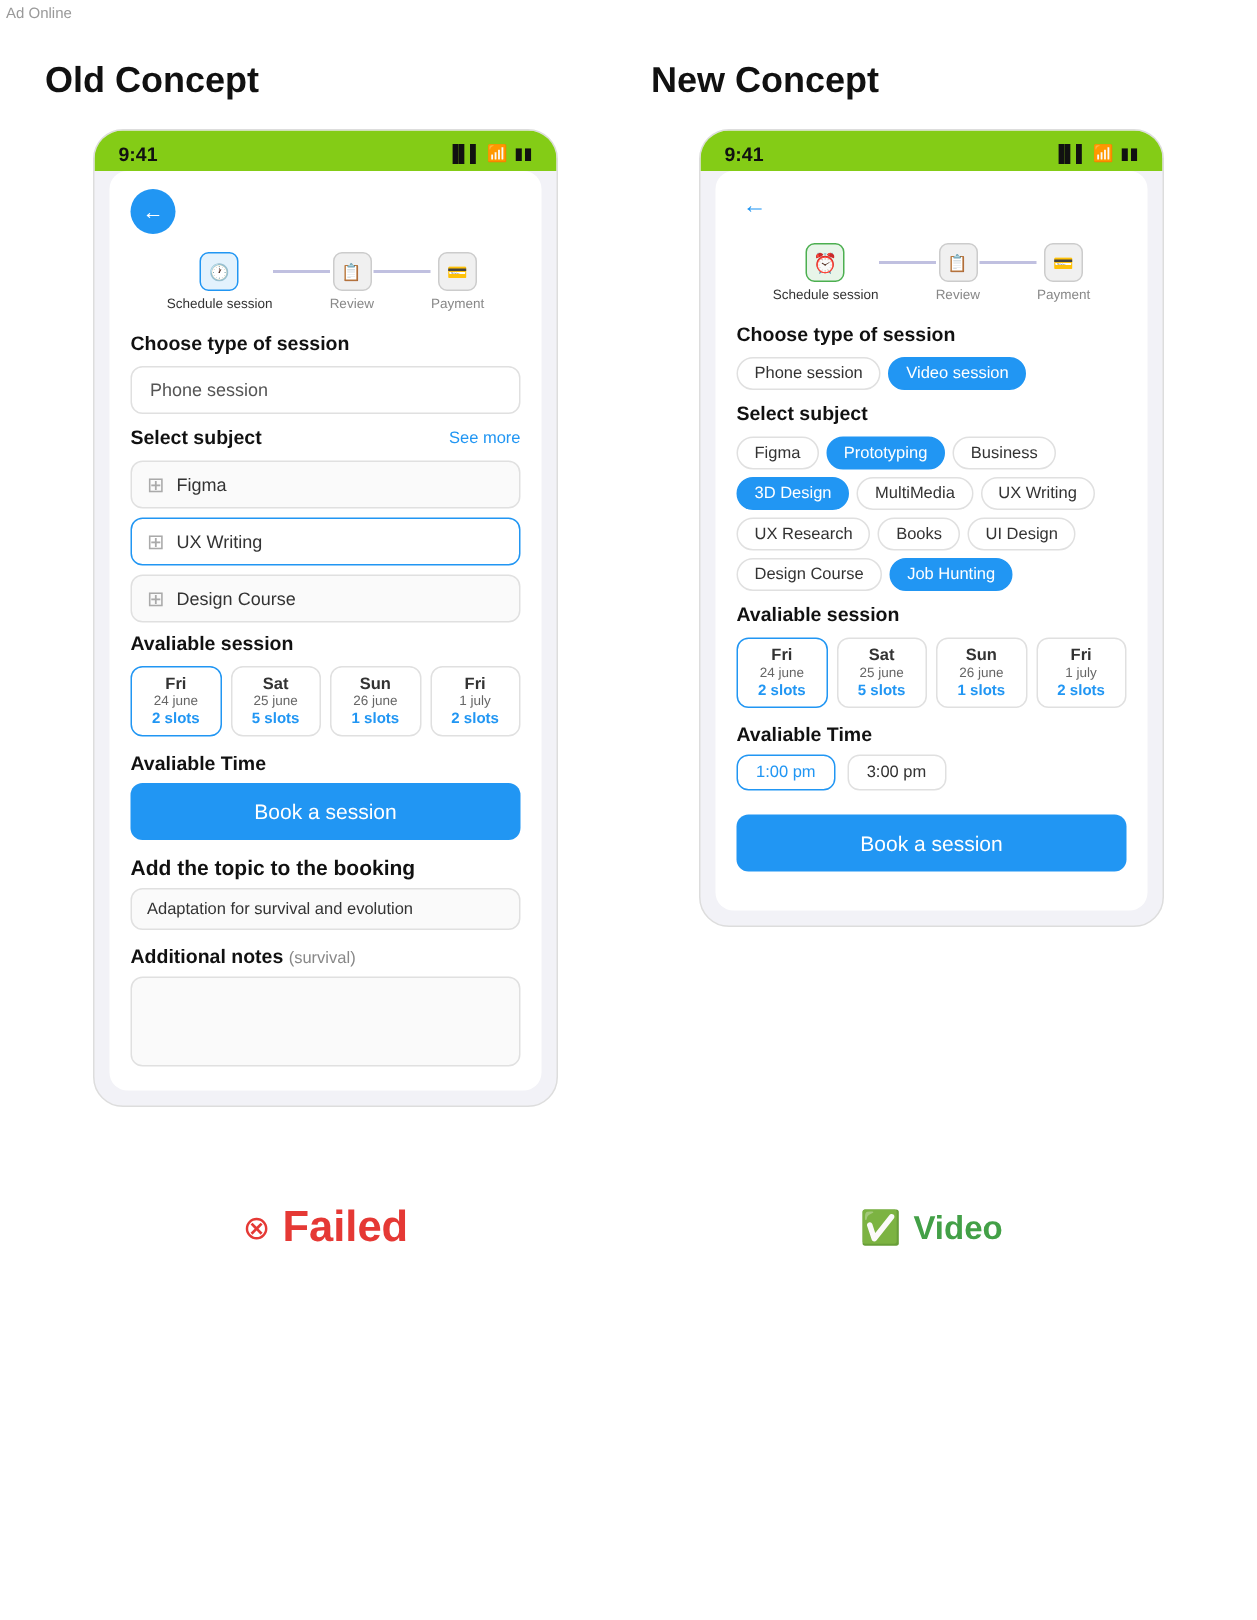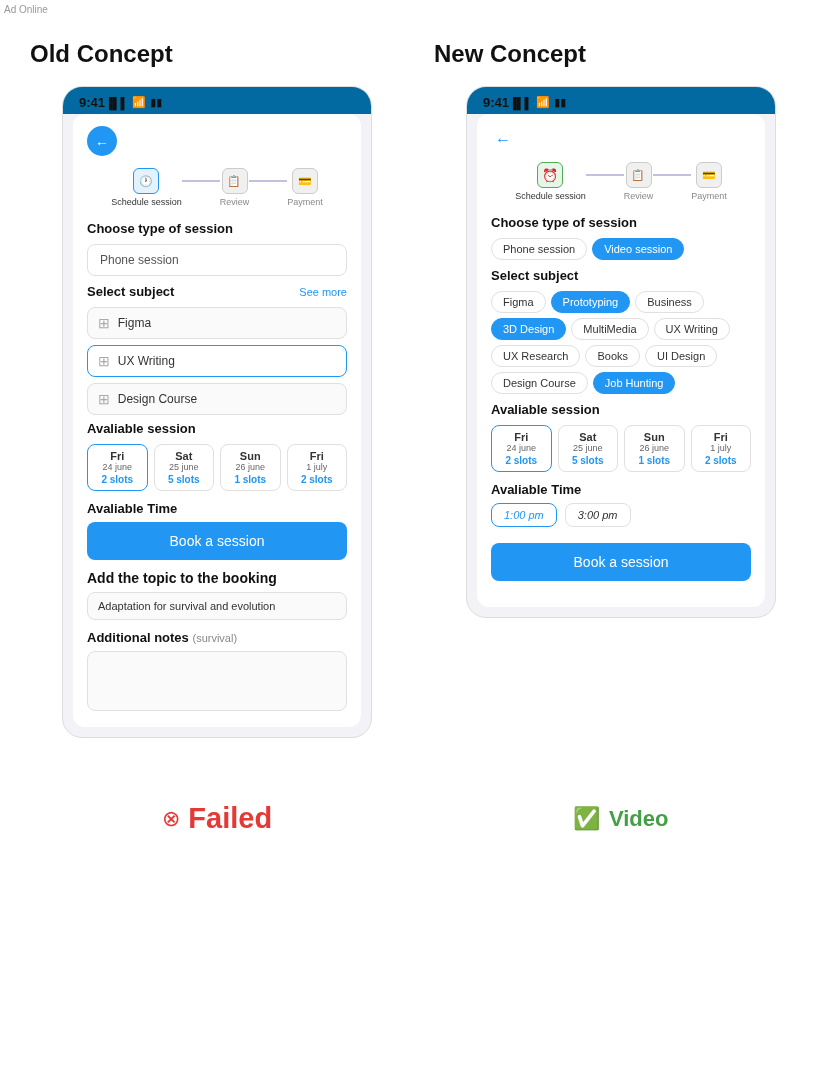--- a/index.html
+++ b/index.html
@@ -39,23 +39,24 @@
     .phone-frame {
       background: #f2f2f7;
       border-radius: 20px;
       border: 1px solid #ddd;
       width: 310px;
       padding: 0;
       overflow: hidden;
     }
     .status-bar {
       display: flex;
+      justify-content: space-between;
       align-items: center;
       padding: 8px 16px 4px 16px;
-      background: #0369a1;
+      background: #84cc16;
     }
     .status-time {
       font-size: 13px;
       font-weight: 600;
       color: #111;
     }
     .status-icons {
       display: flex;
       align-items: center;
       gap: 4px;
@@ -288,21 +289,20 @@
     .tag.selected {
       background: #2196F3;
       color: #fff;
       border-color: #2196F3;
     }
     
     .time-slots-row {
       display: flex;
       gap: 8px;
       margin-bottom: 16px;
-      font-style: italic;
     }
     .time-slot {
       border: 1.5px solid #e0e0e0;
       border-radius: 8px;
       padding: 5px 12px;
       font-size: 11px;
       color: #333;
       cursor: pointer;
     }
     .time-slot.selected {

